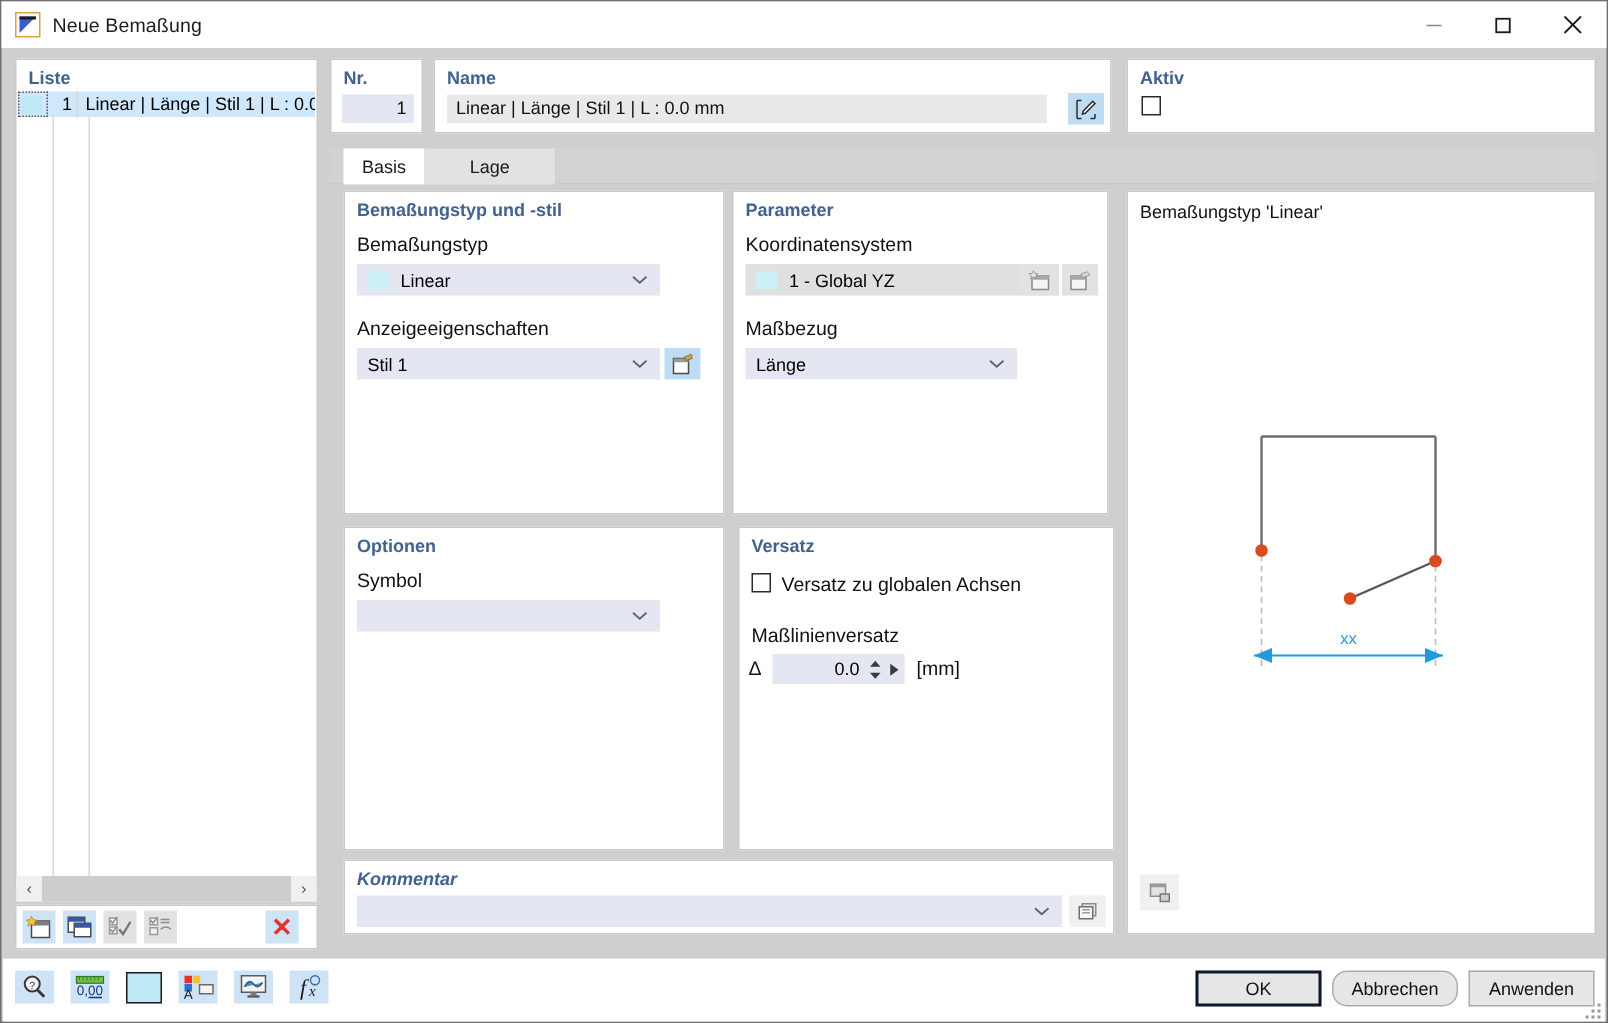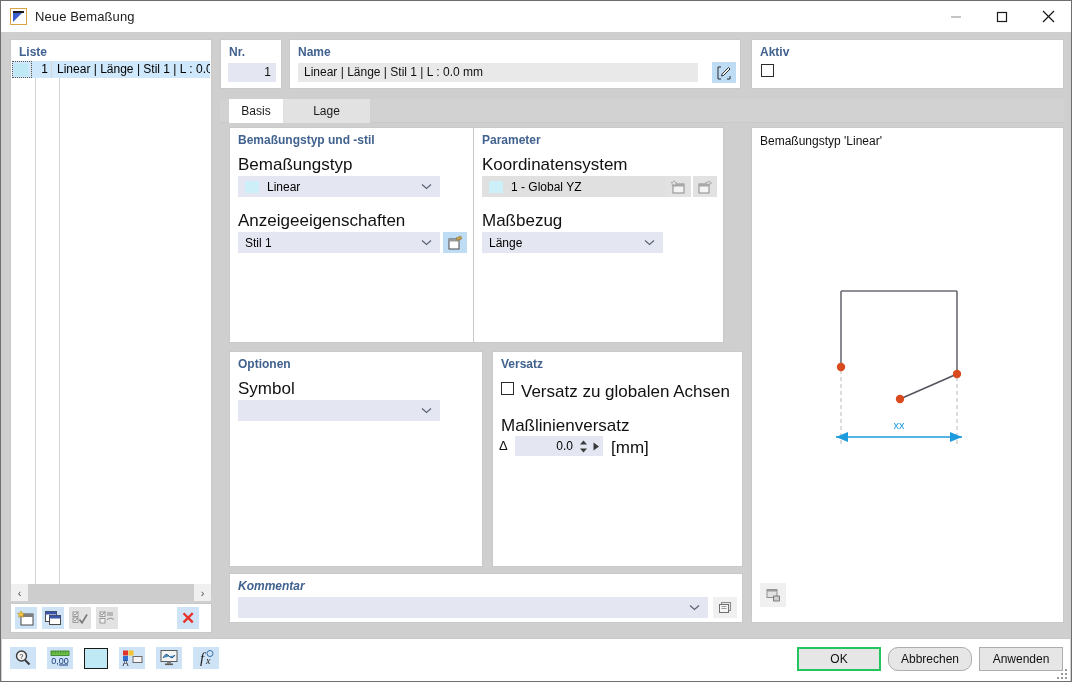--- a/index.html
+++ b/index.html
@@ -60,21 +60,21 @@
   }
   .panel-title {
     color: #41628f;
     font-weight: bold;
     font-size: 12px;
     position: absolute;
     left: 8px; top: 5px;
   }
   .field-label {
     position: absolute;
-    font-size: 17px; color: #111;
+    font-size: 13px; color: #111;
   }
 
   
   #liste-panel { left: 9px; top: 38px; width: 202px; height: 556px; }
   #liste-grid {
     position: absolute; left: 1px; top: 21px; right: 1px; bottom: 1px;
     background: #ffffff;
   }
   .list-row {
     display: flex; align-items: center;
@@ -157,21 +157,21 @@
   .tab {
     position: absolute; top: 0; height: 24px;
     display: flex; align-items: center; justify-content: center;
     font-size: 12px; color: #1a1a1a;
   }
   .tab.active { background: #ffffff; }
   .tab.inactive { background: #e2e2e2; }
 
   
   #grp-typ     { left: 228px; top: 126px; width: 254px; height: 216px; }
-  #grp-param   { left: 472px; top: 126px; width: 251px; height: 216px; }
+  #grp-param   { left: 487px; top: 126px; width: 251px; height: 216px; }
   #grp-opt     { left: 228px; top: 350px; width: 254px; height: 216px; }
   #grp-versatz { left: 491px; top: 350px; width: 251px; height: 216px; }
   #grp-komm    { left: 228px; top: 572px; width: 514px; height: 50px; font-style: italic; }
   #grp-preview { left: 750px; top: 126px; width: 313px; height: 496px; }
 
   
   .combo {
     position: absolute; height: 21px; background: #e4e6f1;
     display: flex; align-items: center; padding-left: 7px; font-size: 12px;
   }
@@ -218,21 +218,21 @@
     width: 26px; height: 22px; background: #cfe3f7;
     display: flex; align-items: center; justify-content: center;
   }
   .bicon.white { background: #bfeaf5; border: 1px solid #1a1a1a; width: 24px; height: 21px; }
   .dlgbtn {
     position: absolute; top: 8px; height: 24px; width: 84px;
     background: #e6e6e6; border: 1px solid #adadad;
     display: flex; align-items: center; justify-content: center;
     font-size: 12px; color: #111;
   }
-  .dlgbtn.default { border: 2px solid #22c55e; background: #e6e6e6; }
+  .dlgbtn.default { border: 2px solid #0f172a; background: #e6e6e6; }
   #resize-grip {
     position: absolute; right: 3px; bottom: 2px; width: 12px; height: 12px;
   }
   .grip-dot { position: absolute; width: 2px; height: 2px; background: #9a9a9a; }
 </style>
 </head>
 <body>
 
 <div id="app">
 

